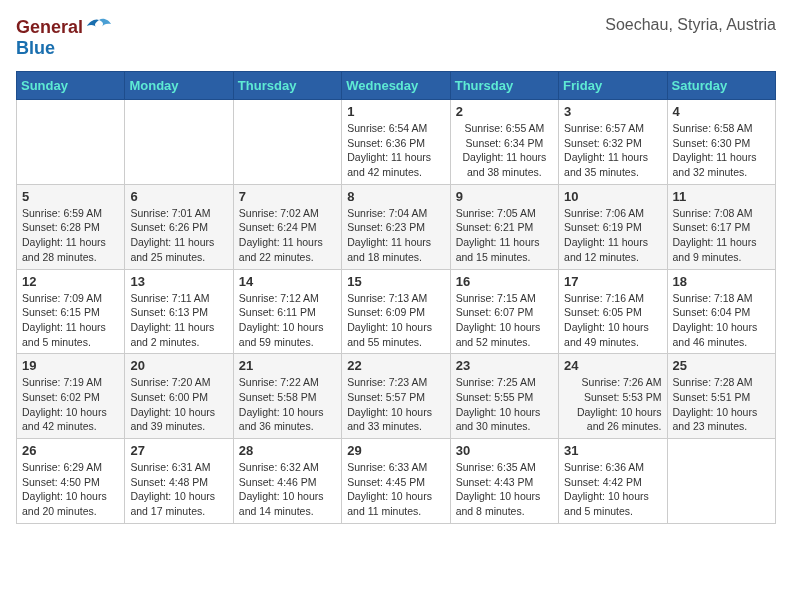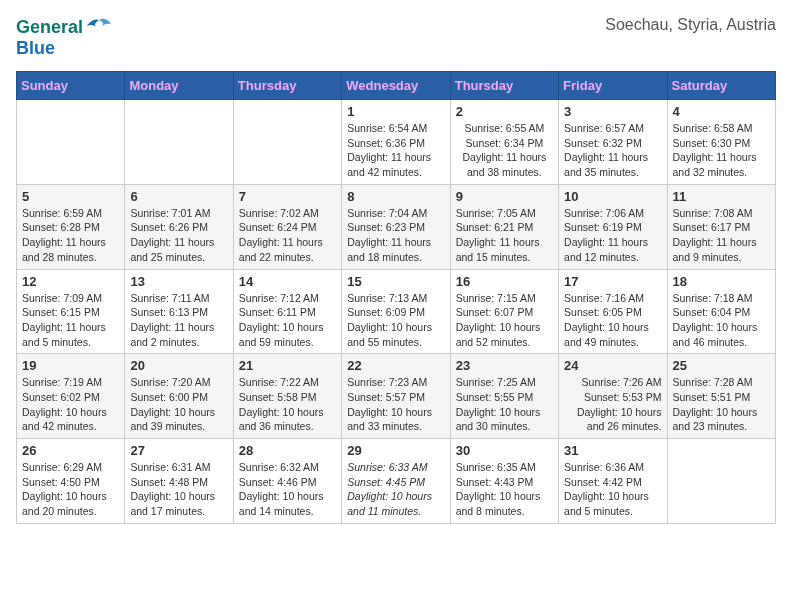--- a/index.html
+++ b/index.html
@@ -21,21 +21,21 @@
       flex-direction: column;
       align-items: flex-start;
     }
     .logo-top {
       display: flex;
       align-items: center;
     }
     .logo-general {
       font-size: 18px;
       font-weight: bold;
-      color: #0f766e;
+      color: #7f1d1d;
     }
     .logo-bird {
       width: 28px;
       height: 22px;
       margin-left: 2px;
     }
     .logo-blue {
       font-size: 18px;
       font-weight: bold;
       color: #1a6faf;
@@ -52,21 +52,21 @@
       font-size: 16px;
       color: #555;
     }
     .calendar {
       width: 100%;
       border-collapse: collapse;
       border: 1px solid #ccc;
     }
     .calendar th {
       background-color: #2a5fa5;
-      color: #f0abfc;
+      color: #5eead4;
       font-size: 13px;
       padding: 6px 4px;
       text-align: left;
       border: 1px solid #1e4d8c;
     }
     .calendar td {
       width: 108px;
       vertical-align: top;
       border: 1px solid #ccc;
       padding: 4px 5px;
@@ -329,21 +329,21 @@
         </td>
         <td>
           <span class="day-num">28</span>
           <div class="day-info" style="white-space: pre-line;">Sunrise: 6:32 AM
 Sunset: 4:46 PM
 Daylight: 10 hours
 and 14 minutes.</div>
         </td>
         <td>
           <span class="day-num">29</span>
-          <div class="day-info" style="white-space: pre-line; font-style: italic;">Sunrise: 6:33 AM
+          <div class="day-info" style="white-space: pre-line;">Sunrise: 6:33 AM
 Sunset: 4:45 PM
 Daylight: 10 hours
 and 11 minutes.</div>
         </td>
         <td>
           <span class="day-num">30</span>
           <div class="day-info" style="white-space: pre-line;">Sunrise: 6:35 AM
 Sunset: 4:43 PM
 Daylight: 10 hours
 and 8 minutes.</div>

